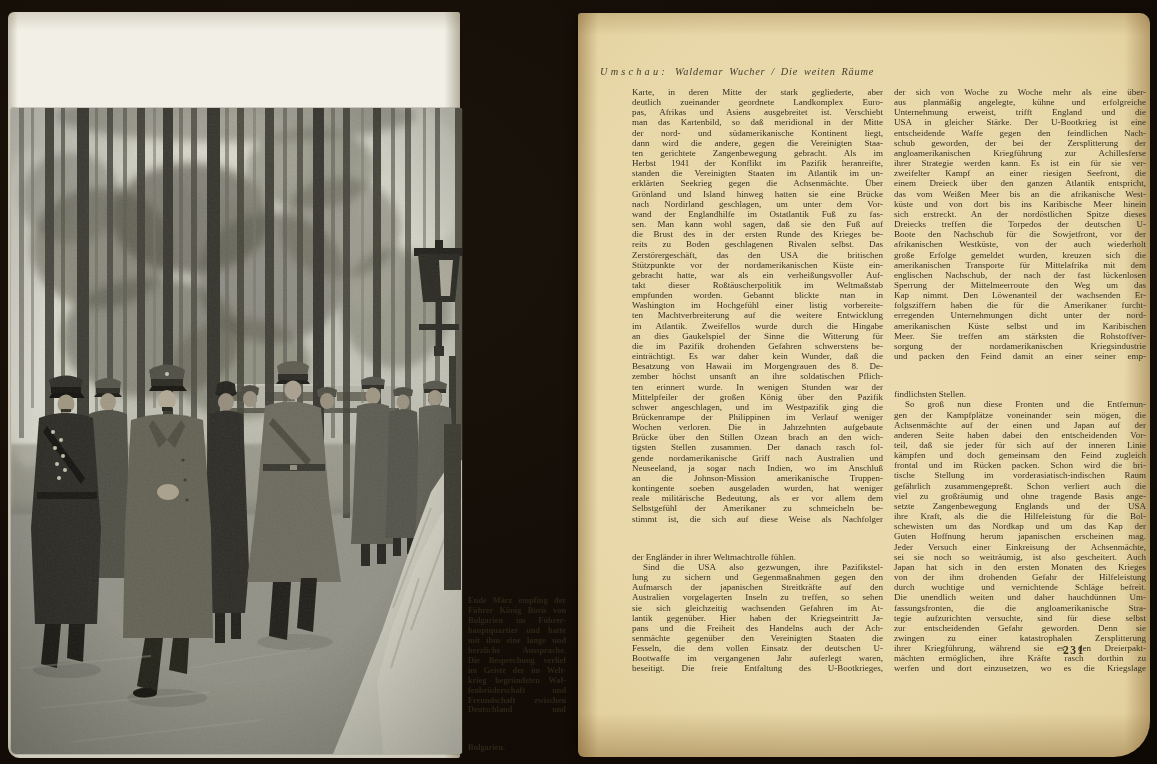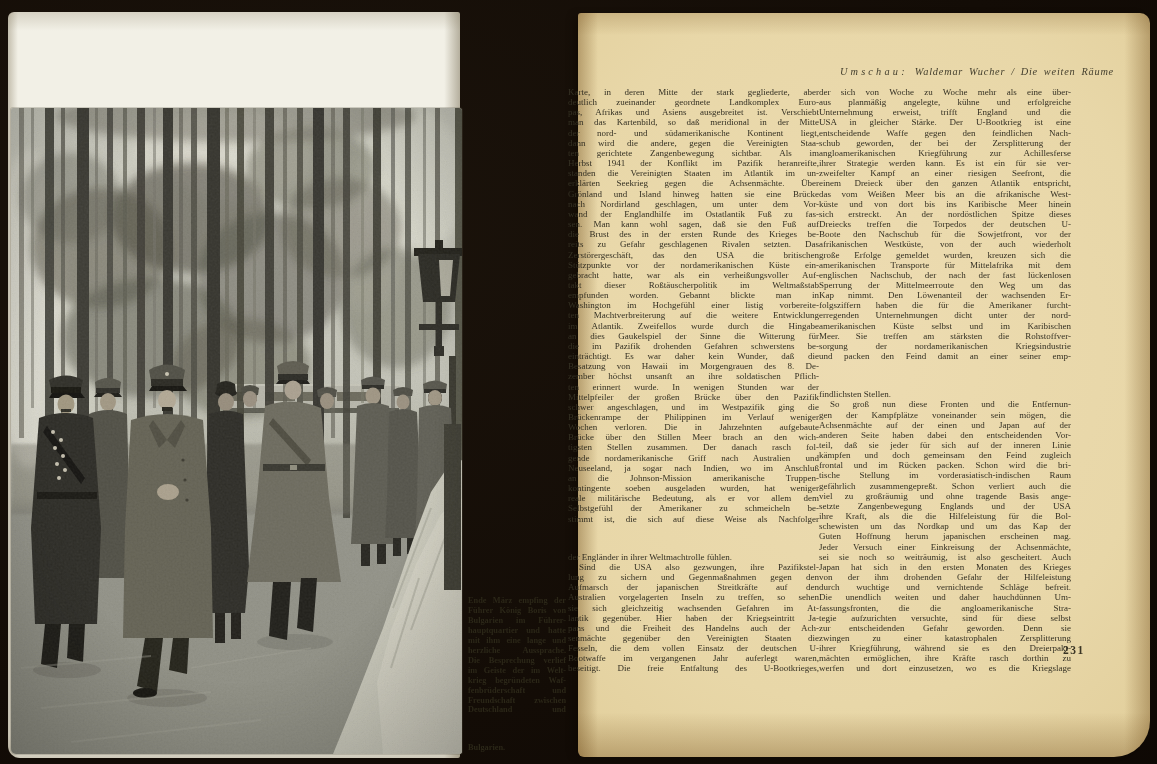--- a/index.html
+++ b/index.html
@@ -38,26 +38,26 @@
     box-shadow:0 0 0 1px rgba(90,88,70,.25);
   }
   #photo svg { display:block; width:100%; height:100%; }
   
   #caption {
     left:468px; top:596px; width:98px;
     font-size:8.3px; line-height:9.95px; font-weight:700; color:#2b2718;
   }
   
   #running-header {
-    left:600px; top:66px; width:514px; text-align:right;
+    left:600px; top:66px; width:514px; text-align:left;
     font-style:italic; font-size:10.3px; color:#45402e; white-space:nowrap;
   }
   #hdr-sec   { letter-spacing:3.2px; margin-right:7px; }
   #hdr-title { letter-spacing:0.8px; word-spacing:2.5px; }
-  #columns { left:568px; top:87px; width:514px; display:flex; }
+  #columns { left:632px; top:87px; width:514px; display:flex; gap:11px; }
   .col { width:251px; color:#343023; font-size:9px; line-height:10.16px; }
   .tline { text-align:justify; text-align-last:justify; white-space:normal; }
   .tline.flush  { text-align-last:left;margin-top:28px; }
   .tline.indent { text-indent:11px; }
   #page-number {
     left:1063px; top:644px; font-size:11.5px; letter-spacing:1.5px;
     color:#3a3525; font-weight:600;
   }
 </style>
 </head>
@@ -335,49 +335,49 @@
   </div>
 
   <div id="columns" class="abs">
     <div class="col">
         <div class="tline">Karte, in deren Mitte der stark gegliederte, aber</div>
         <div class="tline">deutlich zueinander geordnete Landkomplex Euro-</div>
         <div class="tline">pas, Afrikas und Asiens ausgebreitet ist. Verschiebt</div>
         <div class="tline">man das Kartenbild, so daß meridional in der Mitte</div>
         <div class="tline">der nord- und südamerikanische Kontinent liegt,</div>
         <div class="tline">dann wird die andere, gegen die Vereinigten Staa-</div>
-        <div class="tline">ten gerichtete Zangenbewegung sichtbar. Als im</div>
+        <div class="tline">ten gerichtete Zangenbewegung gebracht. Als im</div>
         <div class="tline">Herbst 1941 der Konflikt im Pazifik heranreifte,</div>
         <div class="tline">standen die Vereinigten Staaten im Atlantik im un-</div>
         <div class="tline">erklärten Seekrieg gegen die Achsenmächte. Über</div>
         <div class="tline">Grönland und Island hinweg hatten sie eine Brücke</div>
         <div class="tline">nach Nordirland geschlagen, um unter dem Vor-</div>
         <div class="tline">wand der Englandhilfe im Ostatlantik Fuß zu fas-</div>
         <div class="tline">sen. Man kann wohl sagen, daß sie den Fuß auf</div>
         <div class="tline">die Brust des in der ersten Runde des Krieges be-</div>
-        <div class="tline">reits zu Gefahr geschlagenen Rivalen setzten. Das</div>
+        <div class="tline">reits zu Boden geschlagenen Rivalen selbst. Das</div>
         <div class="tline">Zerstörergeschäft, das den USA die britischen</div>
         <div class="tline">Stützpunkte vor der nordamerikanischen Küste ein-</div>
         <div class="tline">gebracht hatte, war als ein verheißungsvoller Auf-</div>
         <div class="tline">takt dieser Roßtäuscherpolitik im Weltmaßstab</div>
         <div class="tline">empfunden worden. Gebannt blickte man in</div>
         <div class="tline">Washington im Hochgefühl einer listig vorbereite-</div>
         <div class="tline">ten Machtverbreiterung auf die weitere Entwicklung</div>
         <div class="tline">im Atlantik. Zweifellos wurde durch die Hingabe</div>
         <div class="tline">an dies Gaukelspiel der Sinne die Witterung für</div>
         <div class="tline">die im Pazifik drohenden Gefahren schwerstens be-</div>
         <div class="tline">einträchtigt. Es war daher kein Wunder, daß die</div>
         <div class="tline">Besatzung von Hawaii im Morgengrauen des 8. De-</div>
         <div class="tline">zember höchst unsanft an ihre soldatischen Pflich-</div>
         <div class="tline">ten erinnert wurde. In wenigen Stunden war der</div>
-        <div class="tline">Mittelpfeiler der großen Brücke über den Pazifik</div>
+        <div class="tline">Mittelpfeiler der großen König über den Pazifik</div>
         <div class="tline">schwer angeschlagen, und im Westpazifik ging die</div>
         <div class="tline">Brückenrampe der Philippinen im Verlauf weniger</div>
         <div class="tline">Wochen verloren. Die in Jahrzehnten aufgebaute</div>
-        <div class="tline">Brücke über den Stillen Meer brach an den wich-</div>
+        <div class="tline">Brücke über den Stillen Ozean brach an den wich-</div>
         <div class="tline">tigsten Stellen zusammen. Der danach rasch fol-</div>
         <div class="tline">gende nordamerikanische Griff nach Australien und</div>
         <div class="tline">Neuseeland, ja sogar nach Indien, wo im Anschluß</div>
         <div class="tline">an die Johnson-Mission amerikanische Truppen-</div>
         <div class="tline">kontingente soeben ausgeladen wurden, hat weniger</div>
         <div class="tline">reale militärische Bedeutung, als er vor allem dem</div>
         <div class="tline">Selbstgefühl der Amerikaner zu schmeicheln be-</div>
         <div class="tline">stimmt ist, die sich auf diese Weise als Nachfolger</div>
         <div class="tline flush">der Engländer in ihrer Weltmachtrolle fühlen.</div>
         <div class="tline indent">Sind die USA also gezwungen, ihre Pazifikstel-</div>

